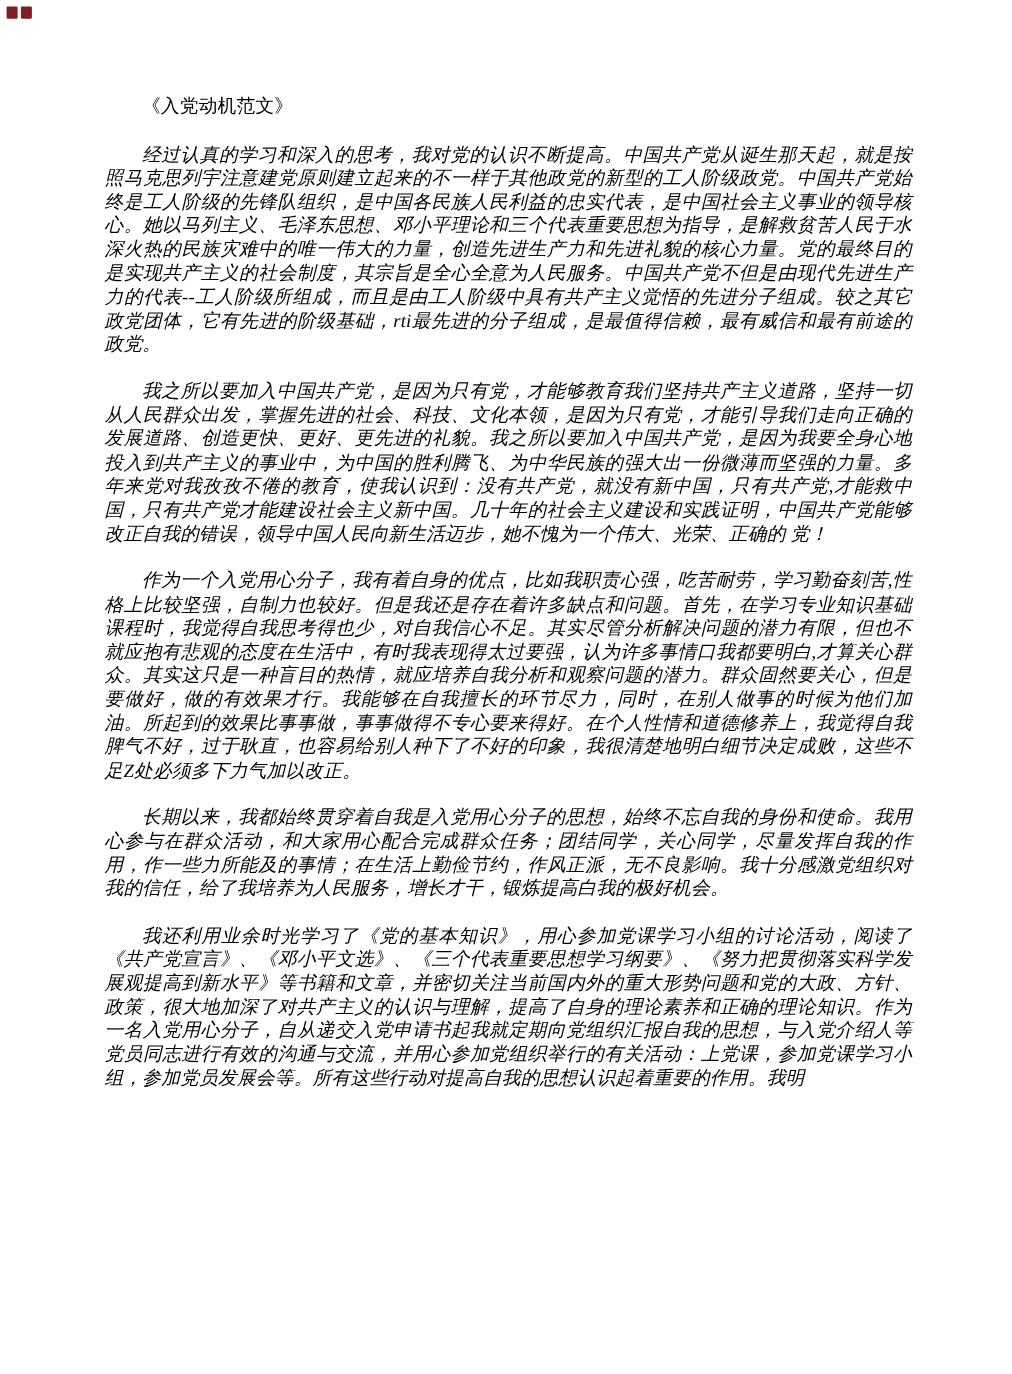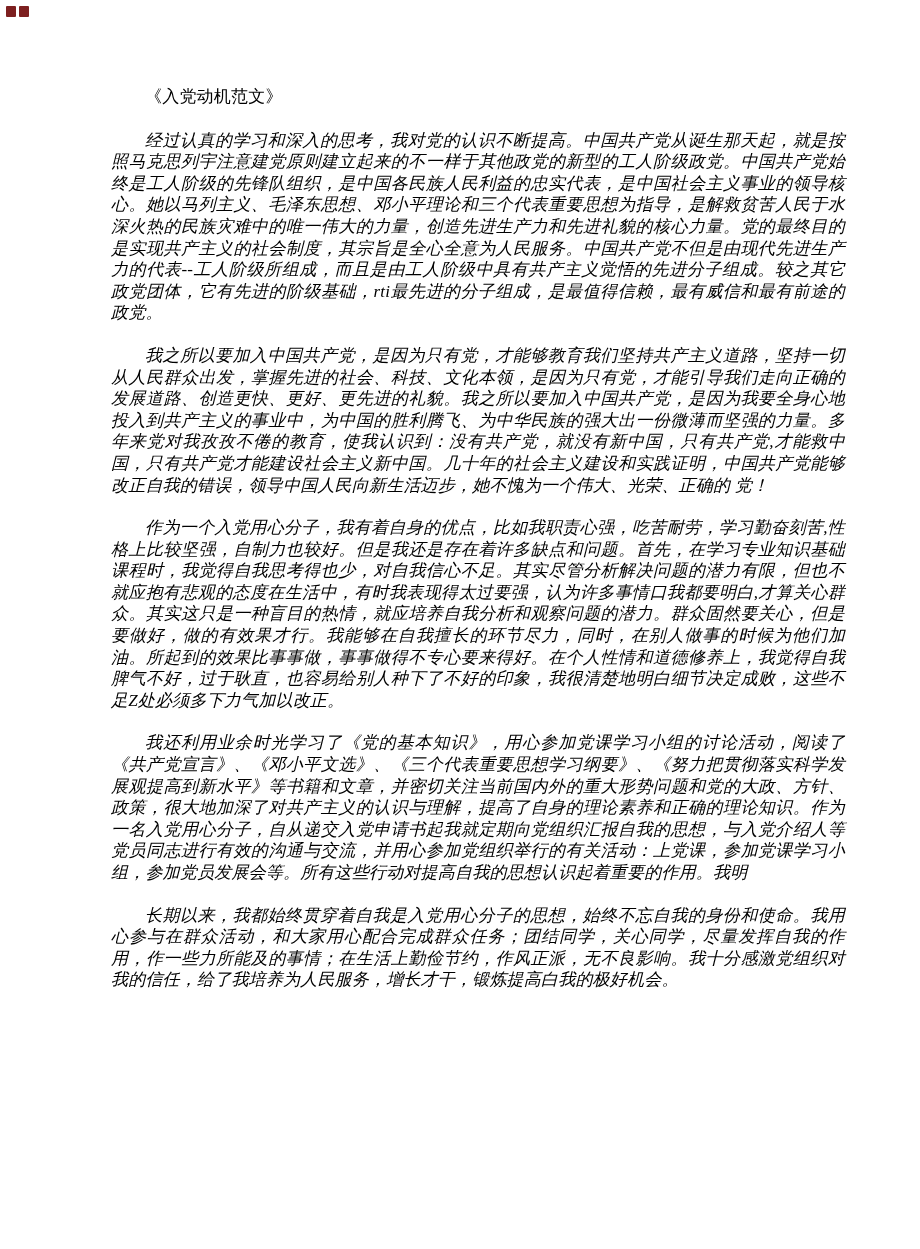--- a/index.html
+++ b/index.html
@@ -33,21 +33,20 @@
     border-radius: 1px;
   }
   .content {
     position: absolute;
     left: 95px;
     top: 86px;
     width: 734px;
     font-size: 17px;
     line-height: 21.6px;
     letter-spacing: 0.2px;
-    margin-left: 16px;
   }
   .heading {
     margin: 0 0 22px 0;
     text-indent: 2em;
     white-space: pre-wrap;
   }
   .para {
     margin: 0 0 21px 0;
     text-indent: 2em;
     text-align: justify;
@@ -70,18 +69,18 @@
     <p class="heading">《入党动机范文》</p>
 
 
 
     <p class="para">经过认真的学习和深入的思考，我对党的认识不断提高。中国共产党从诞生那天起，就是按照马克思列宇注意建党原则建立起来的不一样于其他政党的新型的工人阶级政党。中国共产党始终是工人阶级的先锋队组织，是中国各民族人民利益的忠实代表，是中国社会主义事业的领导核心。她以马列主义、毛泽东思想、邓小平理论和三个代表重要思想为指导，是解救贫苦人民于水深火热的民族灾难中的唯一伟大的力量，创造先进生产力和先进礼貌的核心力量。党的最终目的是实现共产主义的社会制度，其宗旨是全心全意为人民服务。中国共产党不但是由现代先进生产力的代表--工人阶级所组成，而且是由工人阶级中具有共产主义觉悟的先进分子组成。较之其它政党团体，它有先进的阶级基础，rti最先进的分子组成，是最值得信赖，最有威信和最有前途的政党。</p>
 
     <p class="para">我之所以要加入中国共产党，是因为只有党，才能够教育我们坚持共产主义道路，坚持一切从人民群众出发，掌握先进的社会、科技、文化本领，是因为只有党，才能引导我们走向正确的发展道路、创造更快、更好、更先进的礼貌。我之所以要加入中国共产党，是因为我要全身心地投入到共产主义的事业中，为中国的胜利腾飞、为中华民族的强大出一份微薄而坚强的力量。多年来党对我孜孜不倦的教育，使我认识到：没有共产党，就没有新中国，只有共产党,才能救中国，只有共产党才能建设社会主义新中国。几十年的社会主义建设和实践证明，中国共产党能够改正自我的错误，领导中国人民向新生活迈步，她不愧为一个伟大、光荣、正确的 党！</p>
 
     <p class="para">作为一个入党用心分子，我有着自身的优点，比如我职责心强，吃苦耐劳，学习勤奋刻苦,性格上比较坚强，自制力也较好。但是我还是存在着许多缺点和问题。首先，在学习专业知识基础课程时，我觉得自我思考得也少，对自我信心不足。其实尽管分析解决问题的潜力有限，但也不就应抱有悲观的态度在生活中，有时我表现得太过要强，认为许多事情口我都要明白,才算关心群众。其实这只是一种盲目的热情，就应培养自我分析和观察问题的潜力。群众固然要关心，但是要做好，做的有效果才行。我能够在自我擅长的环节尽力，同时，在别人做事的时候为他们加油。所起到的效果比事事做，事事做得不专心要来得好。在个人性情和道德修养上，我觉得自我脾气不好，过于耿直，也容易给别人种下了不好的印象，我很清楚地明白细节决定成败，这些不足Z处必须多下力气加以改正。</p>
 
+    <p class="para">长期以来，我都始终贯穿着自我是入党用心分子的思想，始终不忘自我的身份和使命。我用心参与在群众活动，和大家用心配合完成群众任务；团结同学，关心同学，尽量发挥自我的作用，作一些力所能及的事情；在生活上勤俭节约，作风正派，无不良影响。我十分感激党组织对我的信任，给了我培养为人民服务，增长才干，锻炼提高白我的极好机会。</p>
+
     <p class="para">我还利用业余时光学习了《党的基本知识》，用心参加党课学习小组的讨论活动，阅读了《共产党宣言》、《邓小平文选》、《三个代表重要思想学习纲要》、《努力把贯彻落实科学发展观提高到新水平》等书籍和文章，并密切关注当前国内外的重大形势问题和党的大政、方针、政策，很大地加深了对共产主义的认识与理解，提高了自身的理论素养和正确的理论知识。作为一名入党用心分子，自从递交入党申请书起我就定期向党组织汇报自我的思想，与入党介绍人等党员同志进行有效的沟通与交流，并用心参加党组织举行的有关活动：上党课，参加党课学习小组，参加党员发展会等。所有这些行动对提高自我的思想认识起着重要的作用。我明</p>
-
-    <p class="para">长期以来，我都始终贯穿着自我是入党用心分子的思想，始终不忘自我的身份和使命。我用心参与在群众活动，和大家用心配合完成群众任务；团结同学，关心同学，尽量发挥自我的作用，作一些力所能及的事情；在生活上勤俭节约，作风正派，无不良影响。我十分感激党组织对我的信任，给了我培养为人民服务，增长才干，锻炼提高白我的极好机会。</p>
   </div>
 
 </div>
 
 </body></html>

